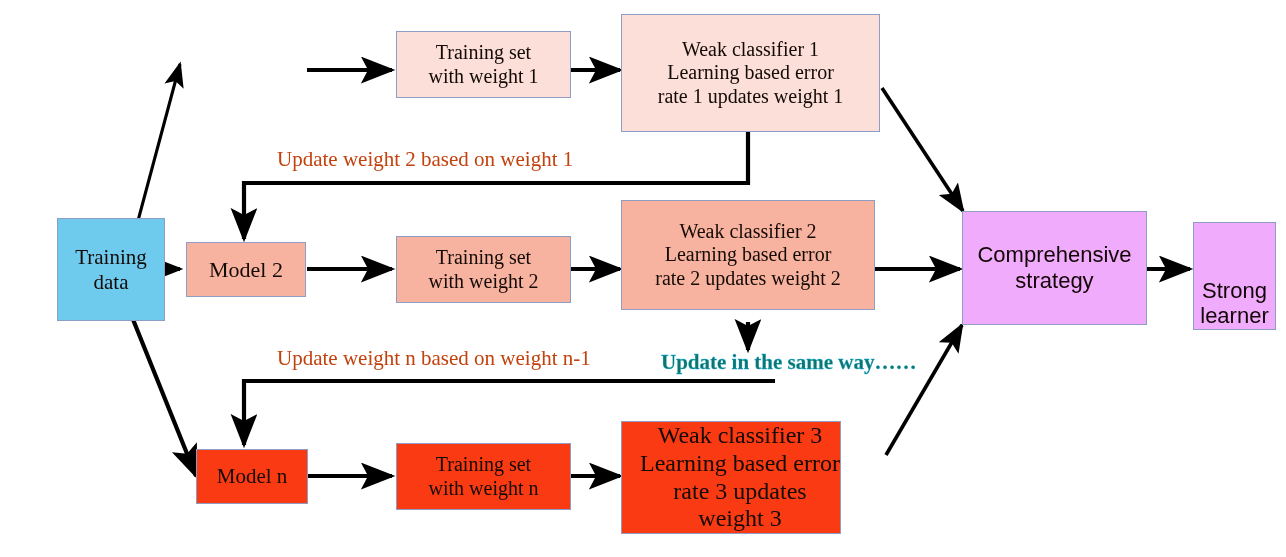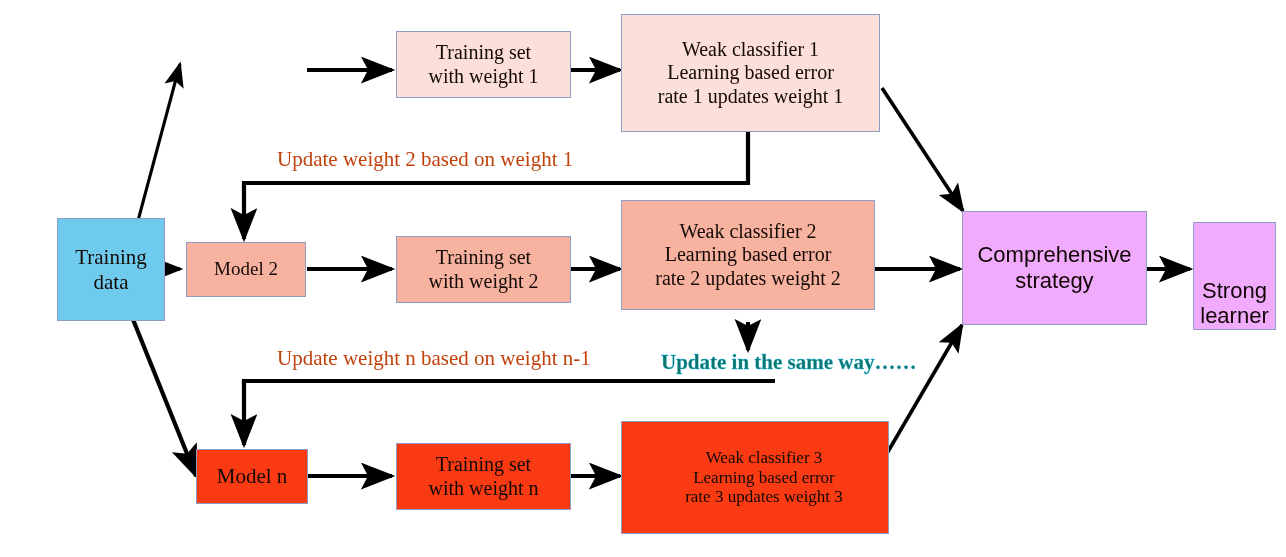--- a/index.html
+++ b/index.html
@@ -68,21 +68,21 @@
     <span style="white-space:pre-line">Training set
 with weight 1</span>
   </div>
 
   <div class="node n-light" style="left:621px;top:14px;width:259px;height:118px;font-size:20px;">
     <span style="white-space:pre-line">Weak classifier 1
 Learning based error
 rate 1 updates weight  1</span>
   </div>
 
-  <div class="node n-mid" style="left:186px;top:242px;width:120px;height:55px;font-size:19px;">
+  <div class="node n-mid" style="left:186px;top:242px;width:120px;height:55px;font-size:22px;">
     <span style="white-space:pre-line">Model 2</span>
   </div>
 
   <div class="node n-mid" style="left:396px;top:236px;width:175px;height:67px;font-size:20px;">
     <span style="white-space:pre-line">Training set
 with weight 2</span>
   </div>
 
   <div class="node n-mid" style="left:621px;top:200px;width:254px;height:110px;font-size:20px;">
     <span style="white-space:pre-line">Weak classifier 2
@@ -92,21 +92,21 @@
 
   <div class="node n-strong" style="left:196px;top:449px;width:112px;height:55px;font-size:21px;">
     <span style="white-space:pre-line">Model n</span>
   </div>
 
   <div class="node n-strong" style="left:396px;top:443px;width:175px;height:67px;font-size:20px;">
     <span style="white-space:pre-line">Training set
 with weight n</span>
   </div>
 
-  <div class="node n-strong" style="left:621px;top:421px;width:268px;height:113px;font-size:17px;padding-left:18px;">
+  <div class="node n-strong" style="left:621px;top:421px;width:220px;height:113px;font-size:24px;padding-left:18px;">
     <span style="white-space:pre-line">Weak classifier 3
 Learning based error
 rate 3 updates weight  3</span>
   </div>
 
   <div class="node n-red" style="left:962px;top:211px;width:185px;height:114px;font-size:22px;">
     <span style="white-space:pre-line">Comprehensive
 strategy</span>
   </div>
 

